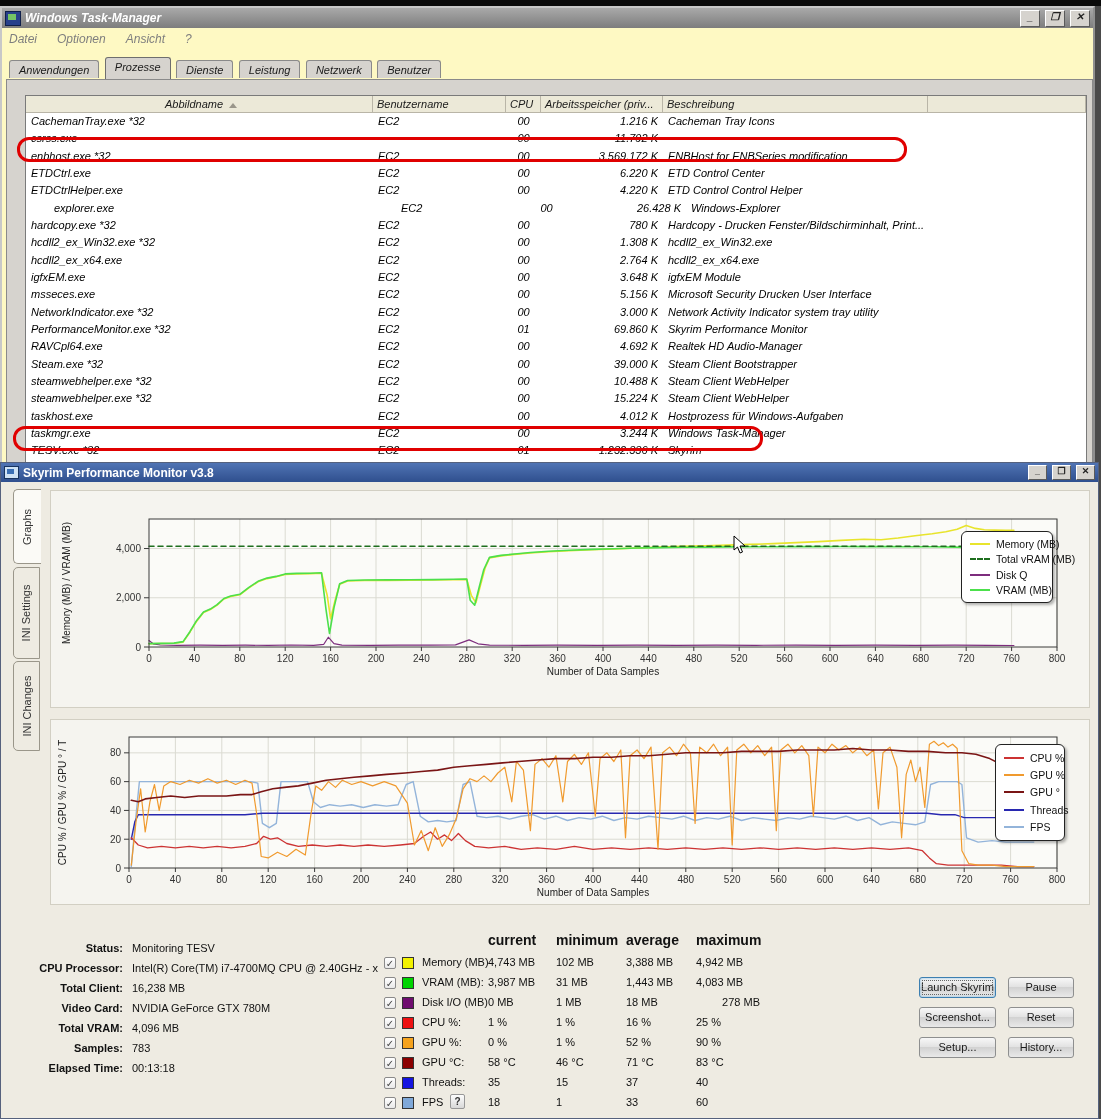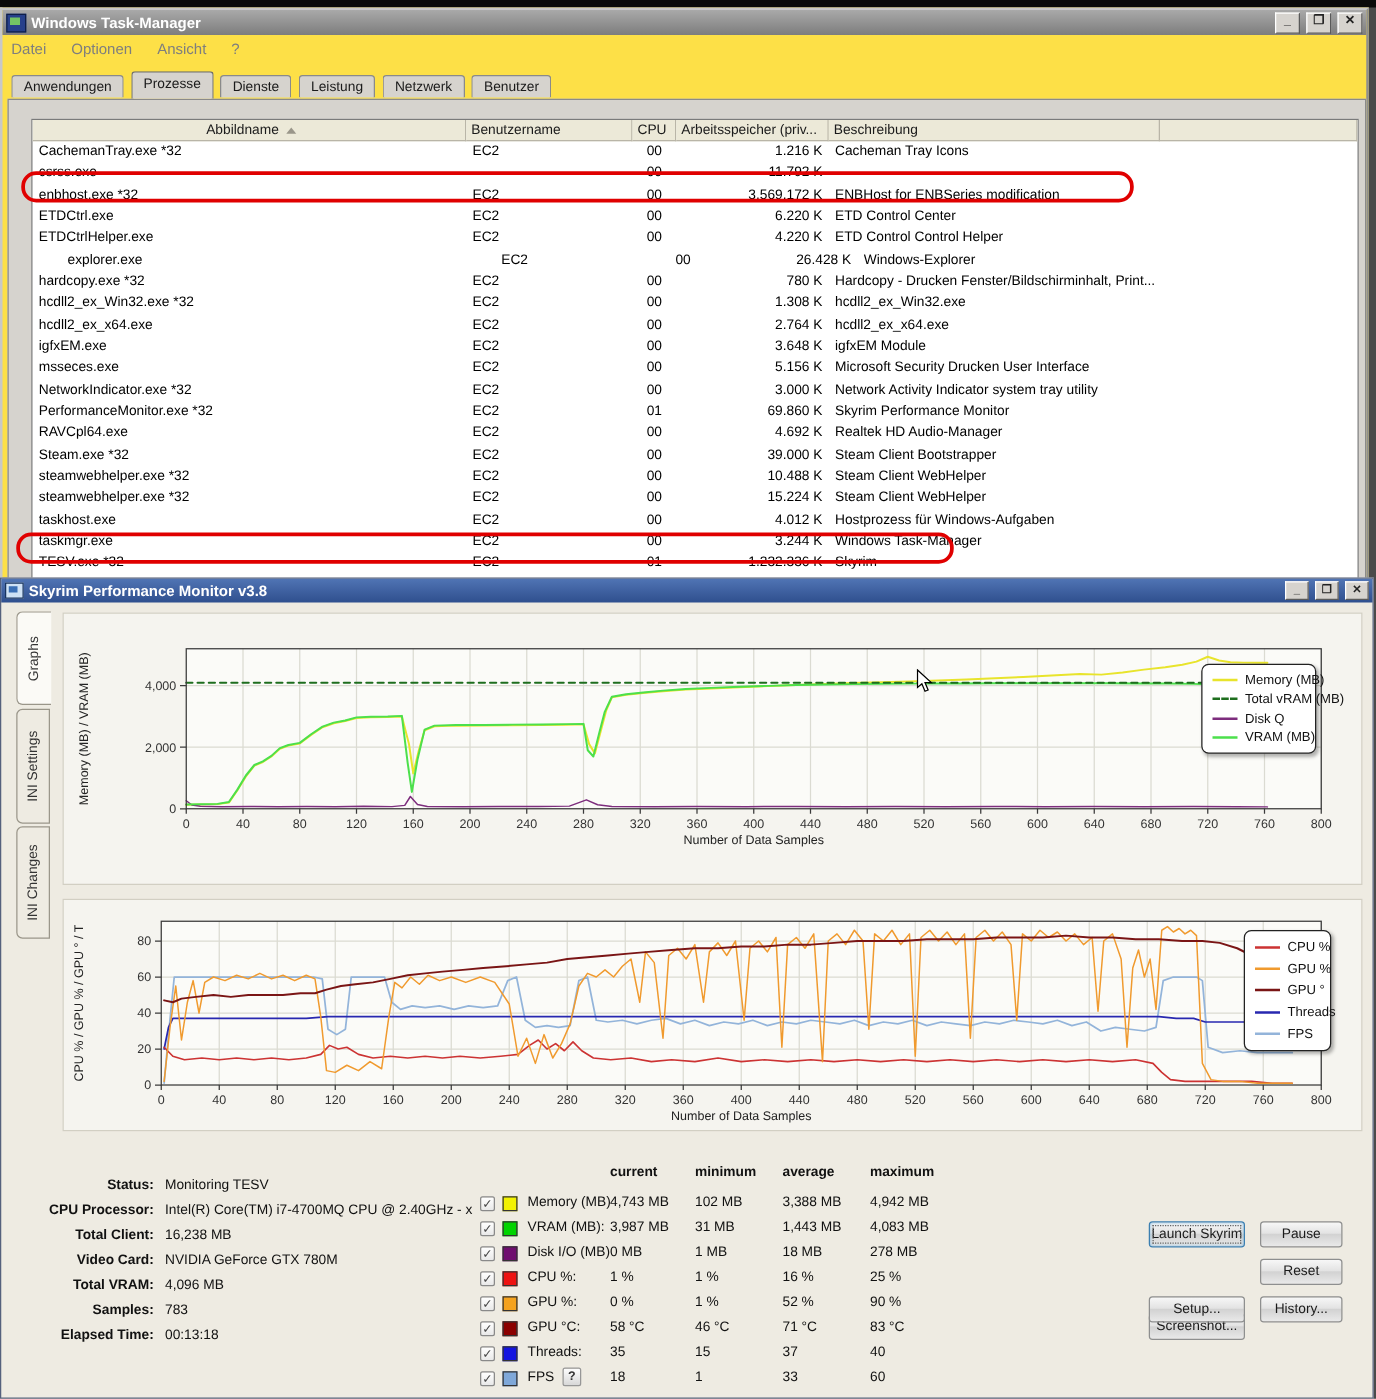--- a/index.html
+++ b/index.html
@@ -1,22 +1,22 @@
 <!DOCTYPE html>
 <html><head>
 <meta charset="utf-8">
 <style>
   html,body{margin:0;padding:0;}
   body{width:1101px;height:1119px;position:relative;background:#4a4a4a;
        font-family:"Liberation Sans",sans-serif;overflow:hidden;}
   .top-strip{position:absolute;left:0;top:0;width:1101px;height:6px;background:#0a0a0a;}
 
   
-  .win-tm{position:absolute;left:0;top:6px;width:1095px;height:458px;background:#fde047;
-          border:2px solid #8f8f8f;border-top-color:#c8c8c8;border-left-color:#c8c8c8;box-sizing:border-box;}
+  .win-tm{position:absolute;left:0;top:6px;width:1095px;height:458px;background:#fef9c3;
+          border:2px solid #8f8f8f;border-top-color:#c8c8c8;border-left-color:#c8c8c8;box-sizing:border-box;font-style:italic;}
   .tm-title{height:20px;background:linear-gradient(#a9a9a9,#7d7d7d);display:flex;align-items:center;
             padding:0 3px;gap:4px;color:#fff;font-weight:bold;font-size:12px;}
   .tm-title .grow{flex:1;}
   .appicon{width:14px;height:13px;background:#27408b;border:1px solid #0f1f4a;position:relative;}
   .appicon::after{content:"";position:absolute;left:2px;top:2px;width:8px;height:6px;background:#74c365;}
   .winbtn{width:18px;height:15px;background:#d6d3ce;border:1px solid;border-color:#ffffff #5a5a5a #5a5a5a #ffffff;
           font-size:10px;line-height:12px;text-align:center;color:#222;font-weight:bold;margin-left:1px;cursor:default;}
   .tm-menu{height:21px;display:flex;align-items:center;padding-left:7px;font-size:12px;color:#7e7e7e;}
   .tm-menu span{margin-right:20px;}
   .tm-tabs{position:absolute;left:7px;top:50px;height:20px;}
@@ -63,21 +63,21 @@
 
   .legend{position:absolute;background:#fff;border:1px solid #222;border-radius:6px;
           box-shadow:2px 2px 3px rgba(0,0,0,.3);padding:4px 8px;display:flex;flex-direction:column;justify-content:space-around;box-sizing:border-box;z-index:5;}
   .legend .li{display:flex;align-items:center;gap:6px;font-size:10.5px;color:#111;white-space:nowrap;}
   .legend .sw{width:20px;height:0;border-top:2px solid #000;flex:none;}
 
   
   .srow{position:absolute;height:20px;font-size:11px;color:#111;}
   .srow .sl{position:absolute;left:0;width:122px;text-align:right;font-weight:bold;}
   .srow .sv{position:absolute;left:131px;width:420px;white-space:nowrap;}
-  .sthead{position:absolute;font-size:11px;font-weight:bold;color:#111;}
+  .sthead{position:absolute;font-size:14px;font-weight:bold;color:#111;}
   .strow{position:absolute;height:16px;font-size:11px;color:#111;}
   .cb{position:absolute;left:0;top:1px;width:12px;height:12px;background:linear-gradient(#fff,#e9e9e9);
       border:1px solid #8a8a8a;border-radius:2px;font-size:10px;line-height:11px;text-align:center;color:#444;box-sizing:border-box;}
   .swatch{position:absolute;left:18px;top:1px;width:12px;height:12px;border:1px solid #333;box-sizing:border-box;}
   .stlabel{position:absolute;left:38px;top:0;width:70px;white-space:nowrap;}
   .stv{position:absolute;top:0;width:64px;white-space:nowrap;}
   .helpbtn{position:absolute;left:66px;top:-2px;width:15px;height:15px;background:linear-gradient(#fdfdfd,#d8d8d8);
            border:1px solid #979797;border-radius:2px;font-size:10px;font-weight:bold;line-height:13px;text-align:center;color:#333;box-sizing:border-box;}
   .btn{position:absolute;height:21px;background:linear-gradient(#f7f7f7,#e3e3e3 45%,#d2d2d2 50%,#e9e9e9);
        border:1px solid #8e8f8f;border-radius:3px;font-size:11px;color:#1a1a1a;text-align:center;line-height:19px;box-sizing:border-box;}
@@ -339,21 +339,21 @@
       <span class="stv" style="left:242px;">1,443 MB</span>
       <span class="stv" style="left:312px;">4,083 MB</span>
     </div>
       <div class="strow" style="left:383px;top:533px;width:420px;">
       <span class="cb">✓</span>
       <span class="swatch" style="background:#6f0d6f;"></span>
       <span class="stlabel">Disk I/O (MB)</span>
       <span class="stv" style="left:104px;">0 MB</span>
       <span class="stv" style="left:172px;">1 MB</span>
       <span class="stv" style="left:242px;">18 MB</span>
-      <span class="stv" style="left:312px;">278 MB</span>
+      <span class="stv" style="left:312px;text-align:right;">278 MB</span>
     </div>
       <div class="strow" style="left:383px;top:553px;width:420px;">
       <span class="cb">✓</span>
       <span class="swatch" style="background:#ee1111;"></span>
       <span class="stlabel">CPU %:</span>
       <span class="stv" style="left:104px;">1 %</span>
       <span class="stv" style="left:172px;">1 %</span>
       <span class="stv" style="left:242px;">16 %</span>
       <span class="stv" style="left:312px;">25 %</span>
     </div>
@@ -389,21 +389,21 @@
       <span class="swatch" style="background:#7fa8d9;"></span>
       <span class="stlabel">FPS</span>
         <span class="helpbtn">?</span>
       <span class="stv" style="left:104px;">18</span>
       <span class="stv" style="left:172px;">1</span>
       <span class="stv" style="left:242px;">33</span>
       <span class="stv" style="left:312px;">60</span>
     </div>
       <div class="btn focused" style="left:918px;top:514px;width:77px;">Launch Skyrim</div>
       <div class="btn " style="left:1007px;top:514px;width:66px;">Pause</div>
-      <div class="btn " style="left:918px;top:544px;width:77px;margin-top:44px;">Screenshot...</div>
+      <div class="btn " style="left:918px;top:544px;width:77px;">Screenshot...</div>
       <div class="btn " style="left:1007px;top:544px;width:66px;">Reset</div>
       <div class="btn " style="left:918px;top:574px;width:77px;">Setup...</div>
       <div class="btn " style="left:1007px;top:574px;width:66px;">History...</div>
     </div>
 </div>
 
 <div class="vtab active" style="top:489px;height:75px;">
   <span>Graphs</span>
   </div>
 <div class="vtab" style="top:567px;height:92px;">

